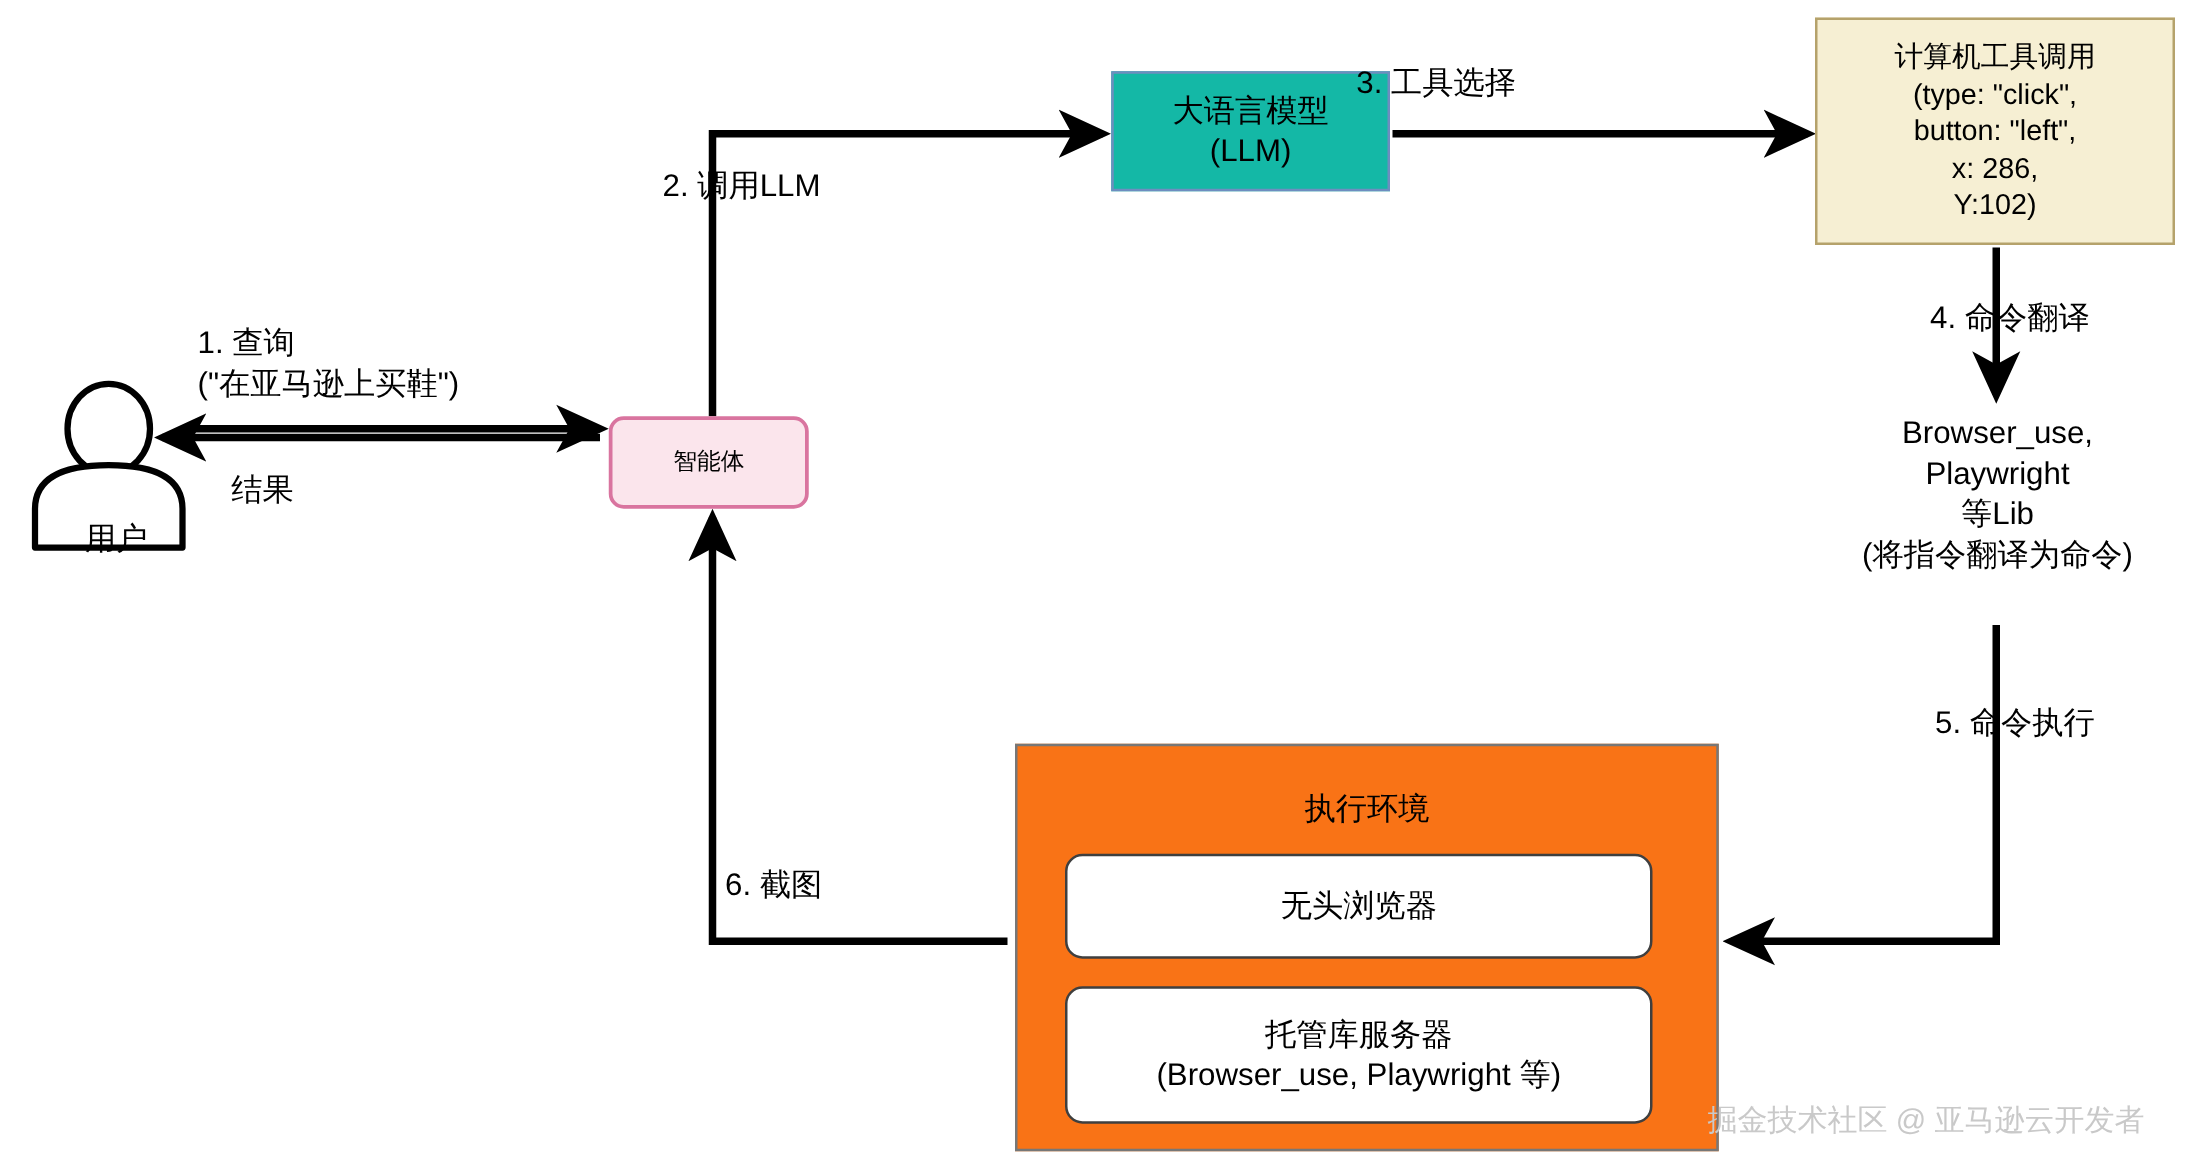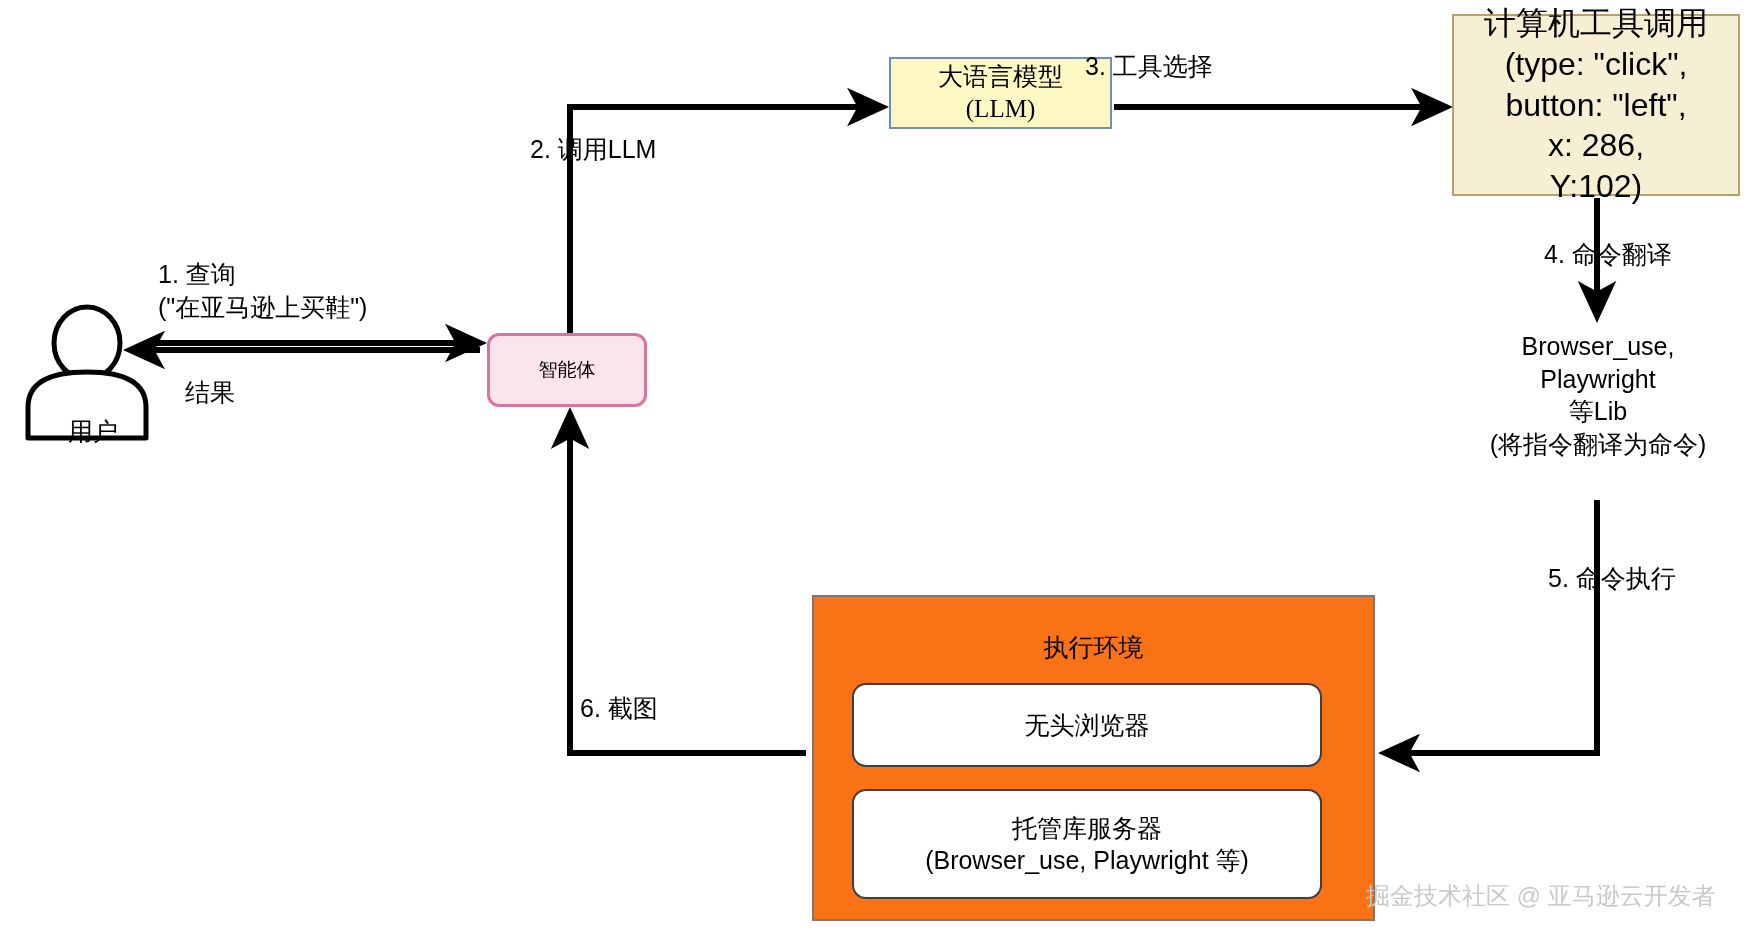--- a/index.html
+++ b/index.html
@@ -37,33 +37,32 @@
   }
 
   
   #tool-call-box {
     left: 1452px;
     top: 14px;
     width: 288px;
     height: 182px;
     background: #f6efd3;
     border: 2px solid #b5a26b;
-    font-size: 32px;
+    font-size: 23px;
   }
 
   
   #llm-box {
     left: 889px;
     top: 57px;
     width: 223px;
-    height: 72px;
-    background: #fef9c3;
+    height: 96px;
+    background: #14b8a6;
     border: 2px solid #6d8ebf;
     font-size: 25px;
-    font-family: Liberation Serif, serif;
   }
 
   
   #agent-box {
     left: 487px;
     top: 333px;
     width: 160px;
     height: 74px;
     background: #fbe5ec;
     border: 3px solid #d9749f;

